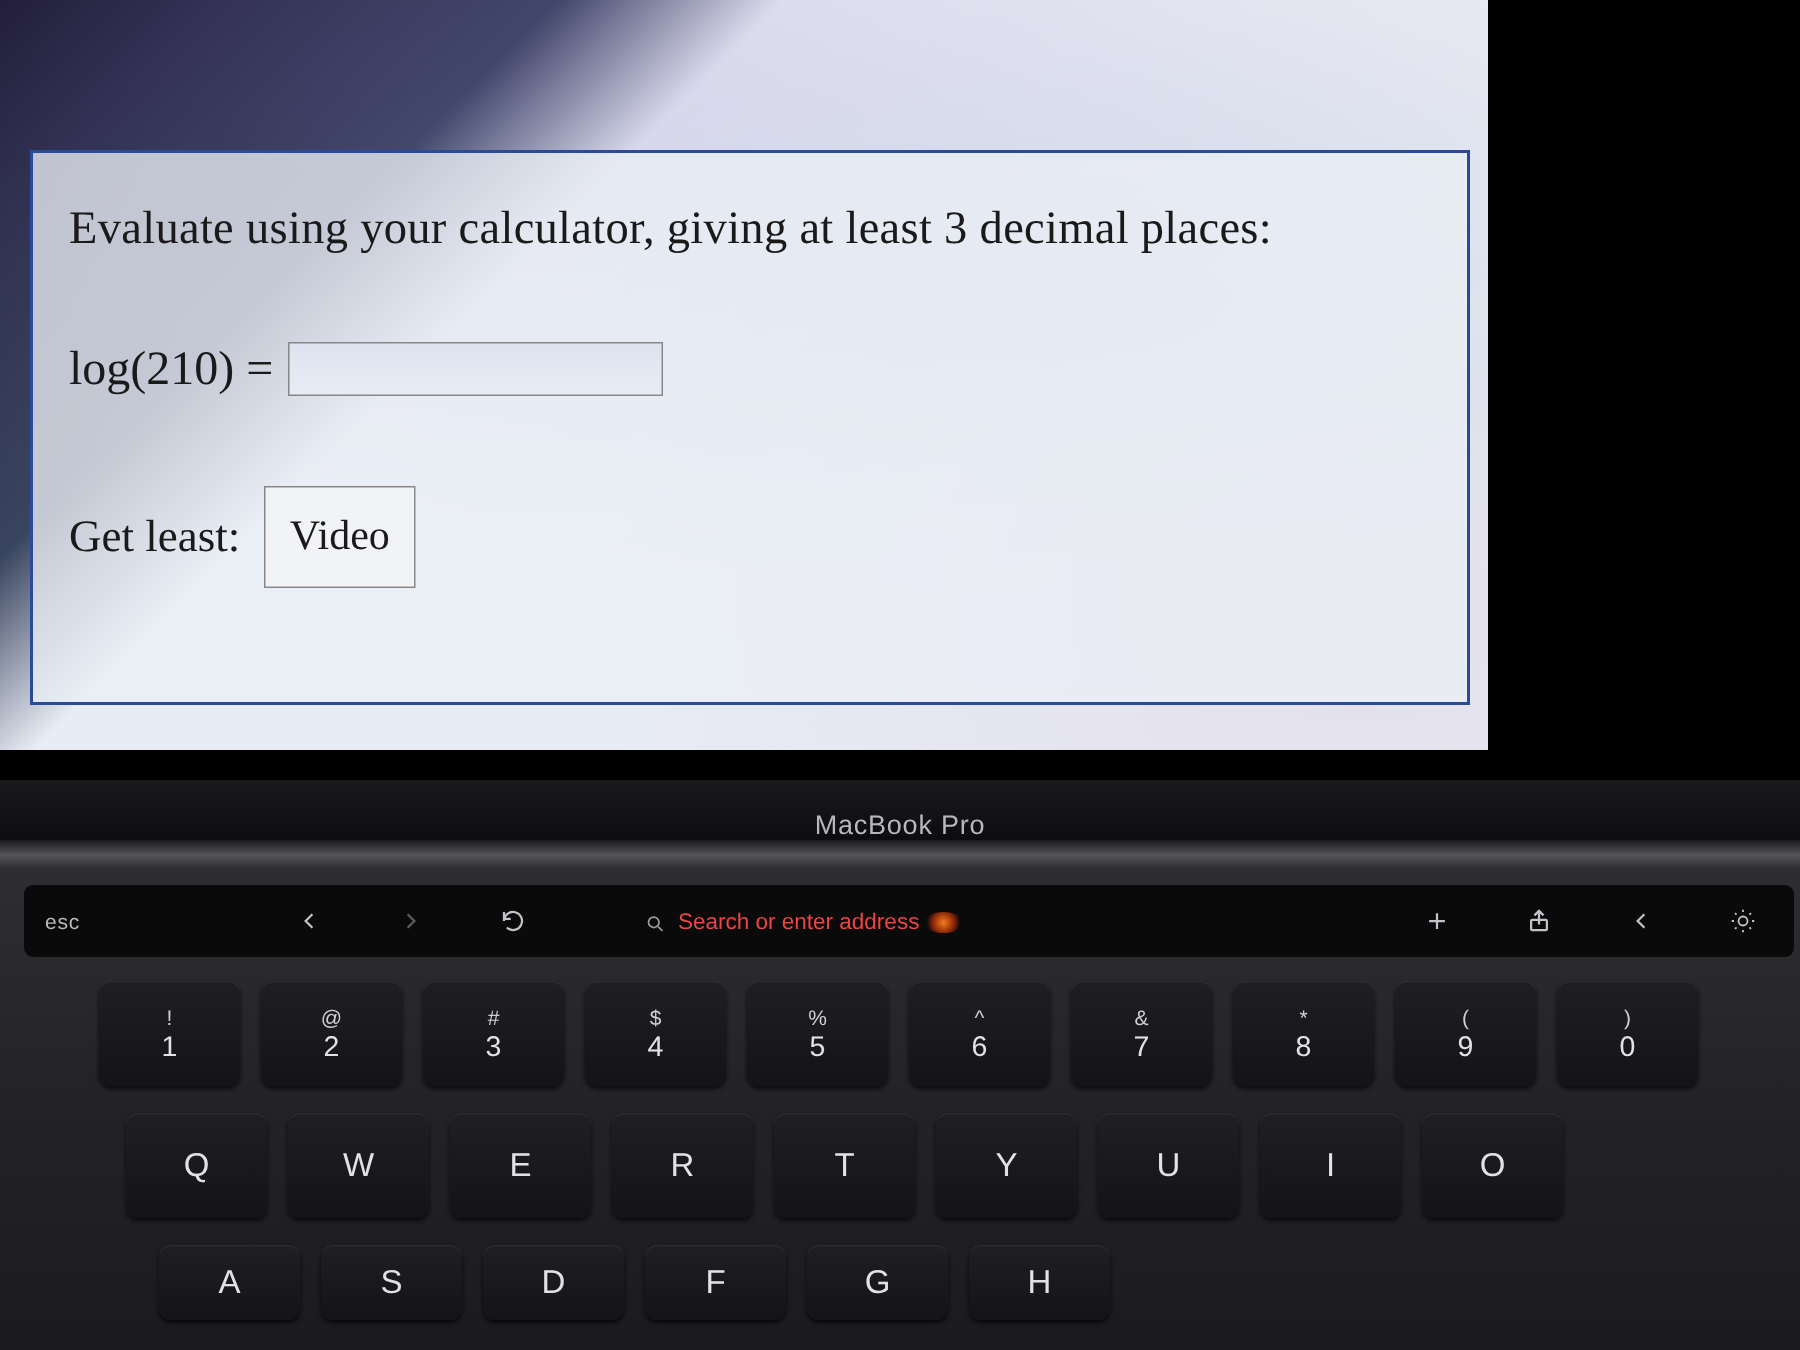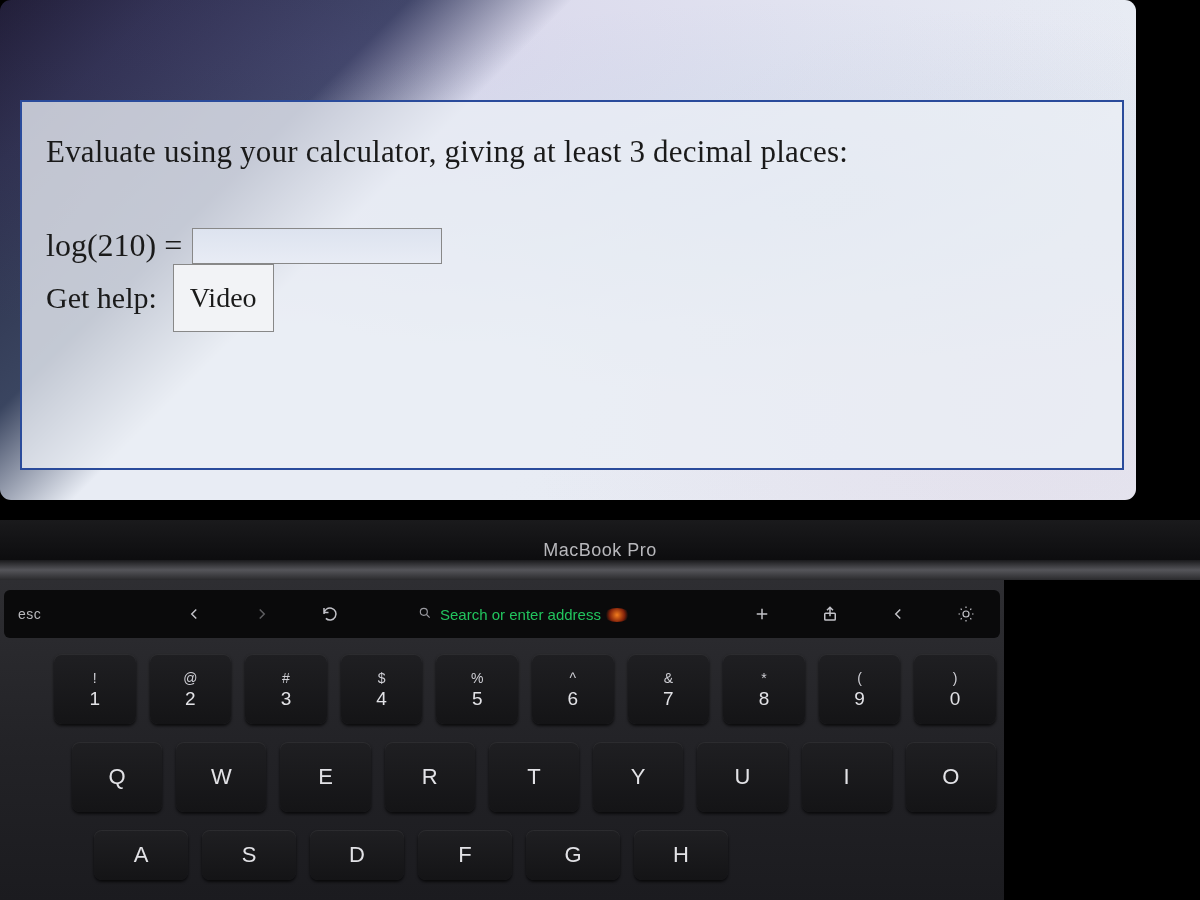--- a/index.html
+++ b/index.html
@@ -9,25 +9,24 @@
     overflow: hidden;
     font-family: Georgia, 'Times New Roman', serif;
     background: #000;
     position: relative;
   }
   
   .screen {
     position: absolute;
     top: 0;
     left: 0;
-    width: 1136px;
+    width: 992px;
     height: 500px;
     background: linear-gradient(135deg, #1a1a2e 0%, #2b2f4a 10%, #3a4560 25%, #e8ecf4 35%, #e8ecf4 60%, #e6eaf2 100%);
     overflow: hidden;
-    border-radius: 11px;
   }
   .screen::before {
     content: '';
     position: absolute;
     top: 0; left: 0; right: 0; bottom: 0;
     background:
       radial-gradient(ellipse 800px 300px at 30% 10%, rgba(120,80,180,0.15), transparent),
       radial-gradient(ellipse 600px 200px at 70% 40%, rgba(100,180,200,0.12), transparent),
       radial-gradient(ellipse 500px 400px at 90% 80%, rgba(200,130,180,0.10), transparent);
     pointer-events: none;
@@ -46,20 +45,21 @@
     font-size: 31px;
     color: #1a1a1a;
     letter-spacing: 0.2px;
     line-height: 1.3;
     margin-bottom: 55px;
   }
   .equation-row {
     display: flex;
     align-items: center;
     gap: 10px;
+    margin-bottom: 60px;
   }
   .equation {
     font-size: 32px;
     color: #1a1a1a;
   }
   .answer-input {
     width: 250px;
     height: 36px;
     border: 1px solid #888;
     background: linear-gradient(180deg, #dde3ef, #e8ecf5);
@@ -111,24 +111,24 @@
     left: 0;
     width: 1200px;
     height: 20px;
     background: linear-gradient(180deg, #1a1a1c, #55555a 50%, #2a2a2d);
   }
   
   .keyboard {
     position: absolute;
     top: 580px;
     left: 0;
-    width: 1004px;
+    width: 1200px;
     height: 320px;
     background: linear-gradient(180deg, #2e2e32 0%, #232327 50%, #1b1b1f 100%);
-    padding: 10px 0 0 0;
+    padding: 10px 0 0 12px;
   }
   
   .touchbar {
     height: 48px;
     margin: 0 4px 16px 4px;
     background: #0a0a0b;
     border-radius: 6px;
     display: flex;
     align-items: center;
     padding: 0 14px;
@@ -136,23 +136,23 @@
     color: #b8b8bc;
     font-family: -apple-system, Arial, sans-serif;
     font-size: 15px;
   }
   .tb-esc { font-size: 14px; letter-spacing: 0.5px; width: 70px; }
   .tb-spacer1 { width: 30px; }
   .tb-icon { display: flex; align-items: center; justify-content: center; width: 40px; }
   .tb-icon svg { width: 18px; height: 18px; }
   .tb-search {
     display: flex;
-    align-items: flex-start;
+    align-items: flex-end;
     gap: 8px;
-    color: #22c55e;
+    color: #ef4444;
     flex: 0 0 auto;
     margin-left: 40px;
   }
   .tb-search svg { width: 14px; height: 14px; }
   .tb-flexgap { flex: 1; }
   .tb-glow {
     position: absolute;
     top: 18px;
     left: 600px;
     width: 26px;
@@ -196,21 +196,21 @@
 <body>
 
 <div class="screen">
   <div class="question-box">
     <div class="prompt">Evaluate using your calculator, giving at least 3 decimal places:</div>
     <div class="equation-row">
       <span class="equation">log(210) =</span>
       <input class="answer-input" type="text" value="" style="">
     </div>
     <div class="help-row">
-      <span class="help-label">Get help:</span>
+      <span class="help-label">Get least:</span>
       <button class="video-btn">Video</button>
     </div>
   </div>
 </div>
 
 <div class="bezel">
   <span class="macbook-label">MacBook Pro</span>
 </div>
 
 <div class="hinge"></div>

